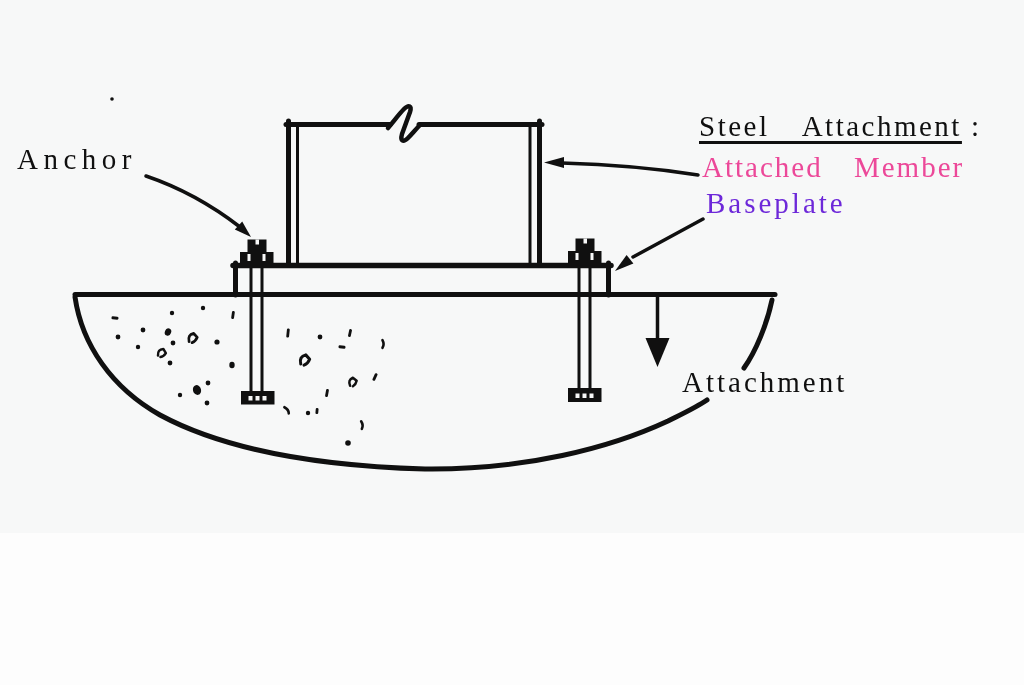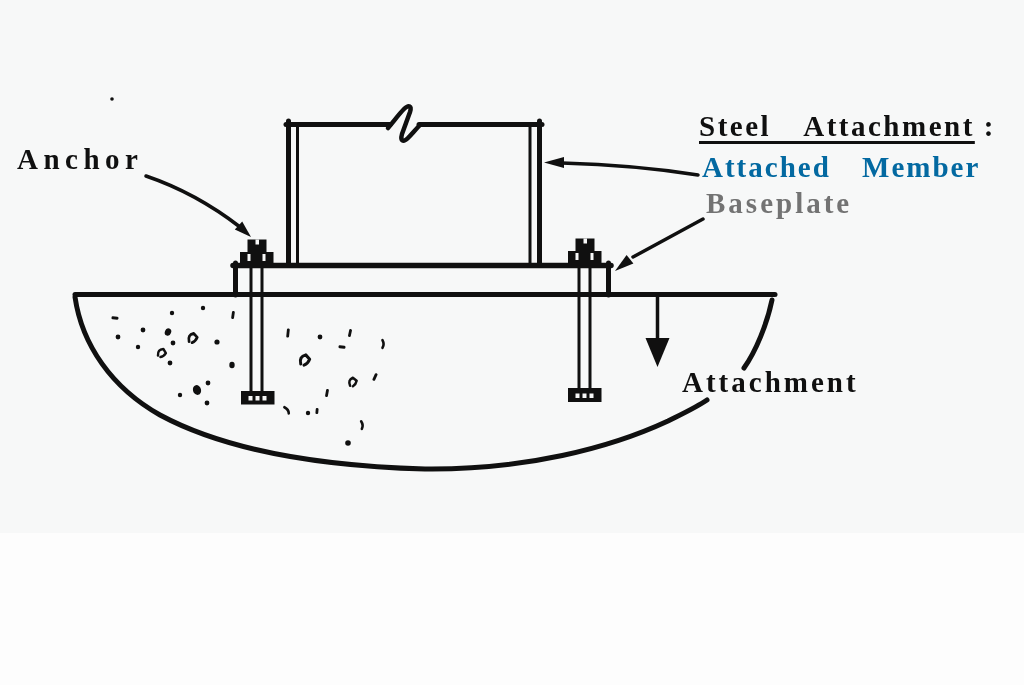--- a/index.html
+++ b/index.html
@@ -8,21 +8,21 @@
     width:1024px;height:685px;
     overflow:hidden;
     background:#ffffff;
     font-family:"Liberation Serif","DejaVu Serif",serif;
   }
   .paper-top{position:absolute;left:0;top:0;width:1024px;height:533px;}
   .paper-bottom{position:absolute;left:0;top:533px;width:1024px;height:152px;}
   .fig-svg{position:absolute;left:0;top:0;}
   .lbl{
     position:absolute;
-    font-weight:700;
+    font-weight:400;
     white-space:nowrap;
     line-height:1.05;
     color:#121212;
     text-align:right;
   }
   .lbl-anchor{left:17px;top:144px;font-size:29px;letter-spacing:5.5px;}
   .lbl-heading{left:699px;top:111px;font-size:29px;letter-spacing:2.5px;}
   .lbl-heading .hd-words{text-decoration:underline;text-decoration-thickness:2.5px;text-underline-offset:5px;word-spacing:24px;}
   .lbl-heading .hd-colon{margin-left:9px;}
   .lbl-member{left:702px;top:152px;font-size:29px;letter-spacing:2px;word-spacing:22px;}
@@ -145,19 +145,19 @@
         <circle r="1.8" fill="currentColor" transform="translate(112,99) rotate(0)"></circle>
       </g>
   </svg>
 
   <div class="lbl lbl-anchor" style="color: rgb(16, 16, 16);">Anchor</div>
 
   <div class="lbl lbl-heading" style="color: rgb(16, 16, 16);">
     <span class="hd-words">Steel Attachment</span><span class="hd-colon">:</span>
   </div>
 
-  <div class="lbl lbl-member" style="color: #0369a1;">Attached Member</div>
+  <div class="lbl lbl-member" style="color: #ec4899;">Attached Member</div>
 
-  <div class="lbl lbl-baseplate" style="color: #737373;">Baseplate</div>
+  <div class="lbl lbl-baseplate" style="color: #6d28d9;">Baseplate</div>
 
   <div class="lbl lbl-embedment" style="color: rgb(16, 16, 16);">Attachment</div>
 
 </div>
 
 </body></html>

